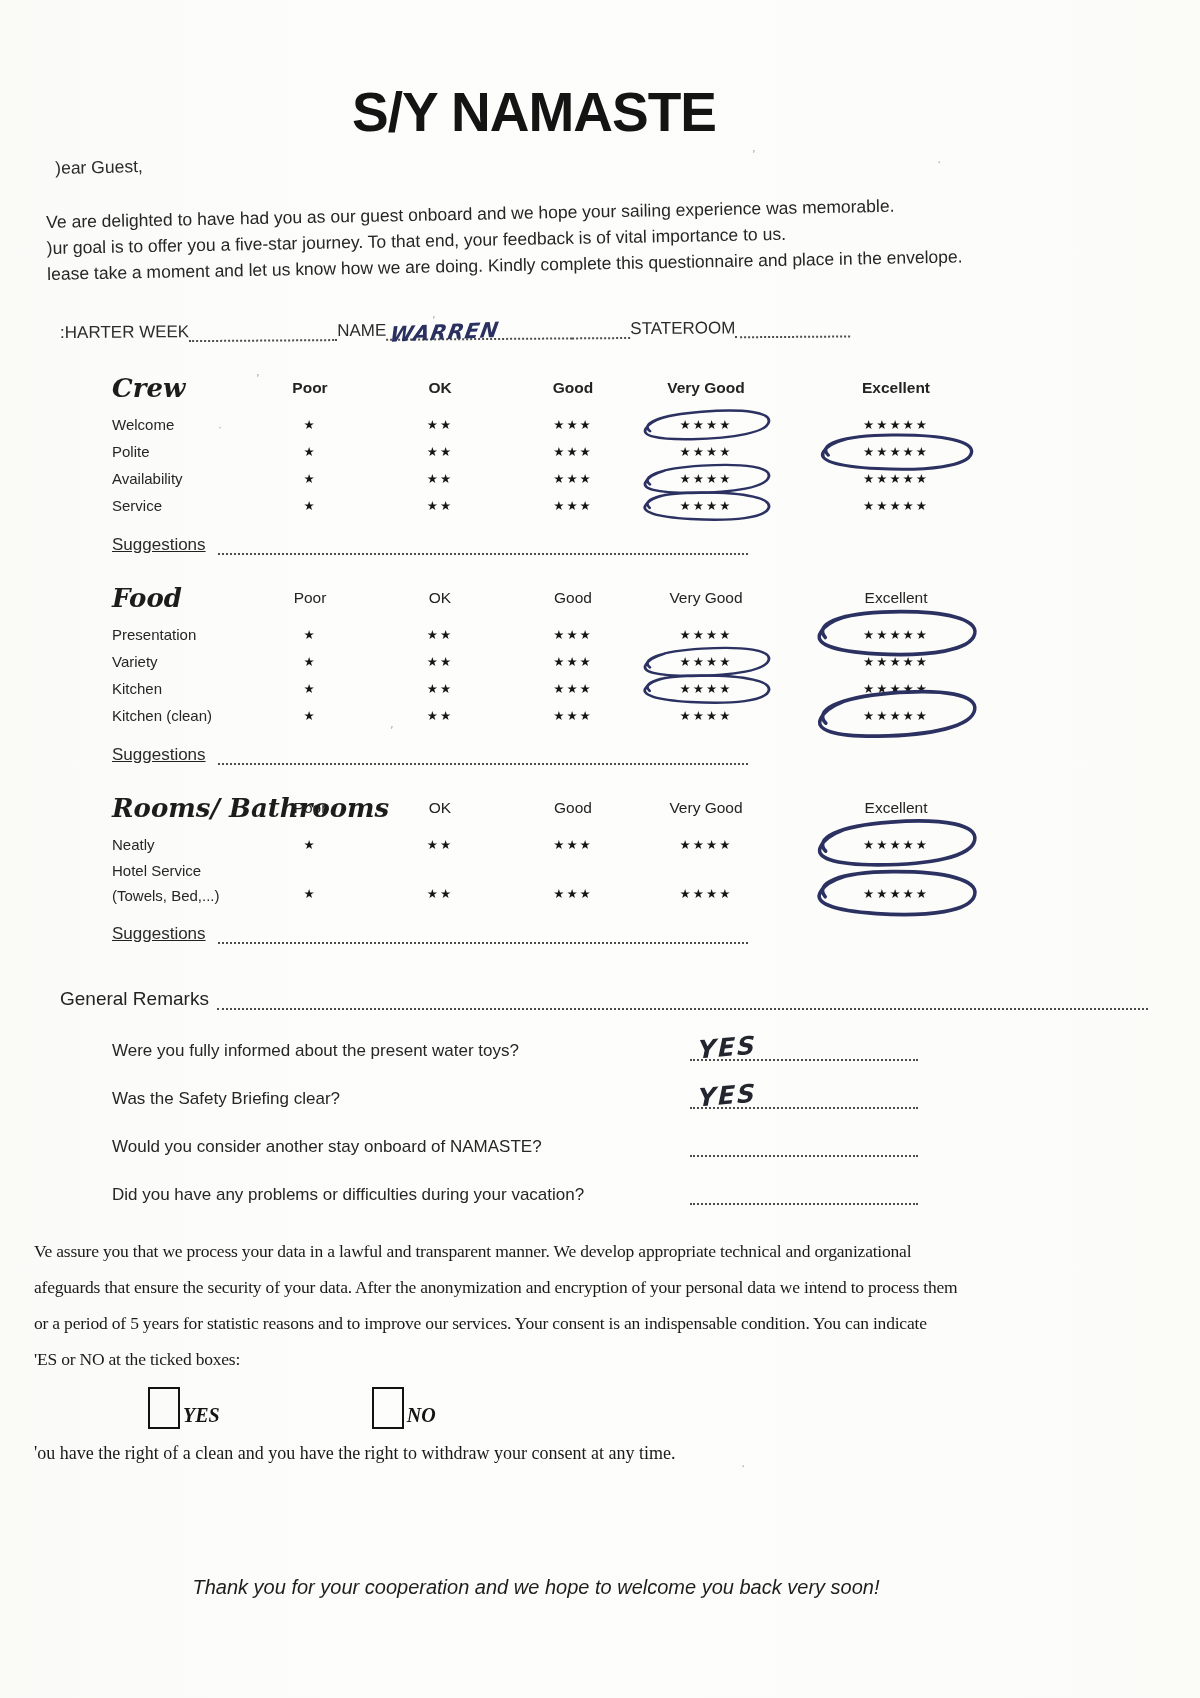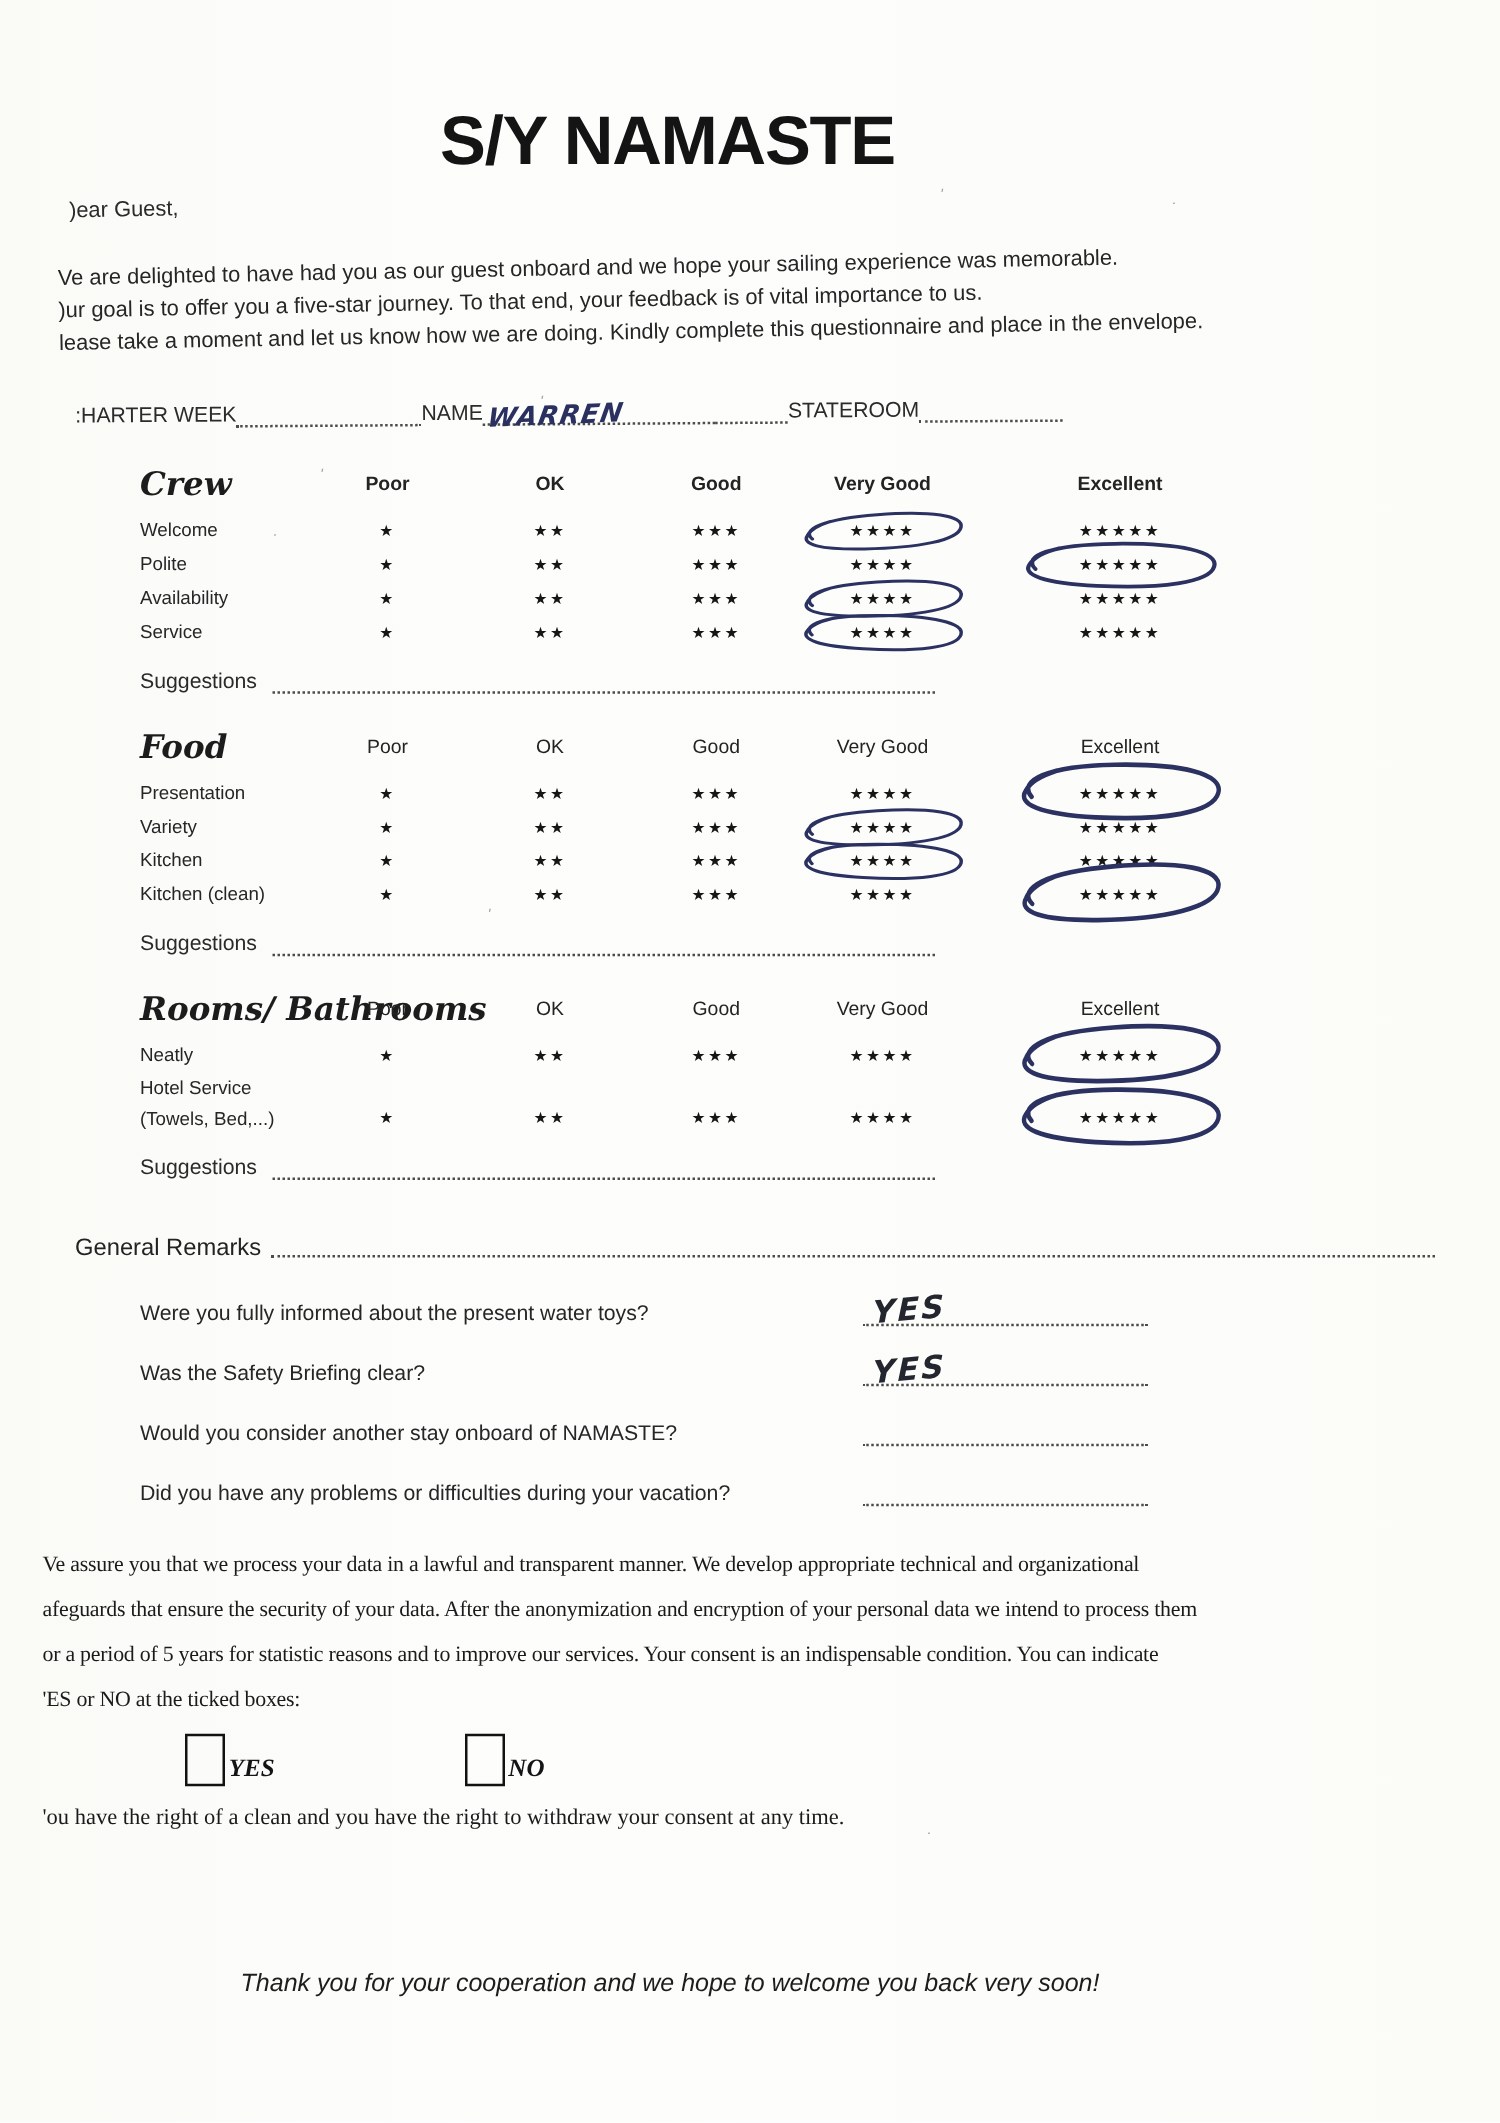--- a/index.html
+++ b/index.html
@@ -49,25 +49,25 @@
   .row-label{ font-size:15px; color:#262626; line-height:25px; white-space:nowrap;}
   .rrow.two-line{ align-items:end; }
   .rrow.two-line .stars-cell{ padding-bottom:4px; }
   .stars-cell{ position:relative; display:flex; justify-content:center; align-items:center; min-height:26px;}
   .stars{ font-size:12.5px; letter-spacing:2px; color:#161616; }
   .circle{ position:absolute; left:50%; top:50%; color:#2b3161; pointer-events:none;}
   .circle svg{ width:100%; height:100%; display:block;}
   .circle.med{ width:150px; height:35px; }
   .circle.big{ width:180px; height:44px; }
   .circle.tall{ width:188px; height:55px; top:44%;}
-  .suggestions{ margin-top:16px; display:flex; align-items:flex-end; }
+  .suggestions{ margin-top:16px; display:flex; align-items:flex-end;text-decoration:underline; }
   .sug-label{ font-size:17px; color:#2a2a2a; }
   .sug-dots{ width:530px; margin-left:12px; border-bottom:2px dotted #4c4c4c; height:14px;}
   
-  .general-remarks{ margin:44px 0 0 60px; width:1088px; display:flex; align-items:center;}
+  .general-remarks{ margin:44px 0 0 60px; width:1088px; display:flex; align-items:flex-end;}
   .gr-label{ font-size:19px; color:#232323; white-space:nowrap;}
   .gr-dots{ flex:1; margin-left:8px; border-bottom:2px dotted #4c4c4c; height:14px;}
   .questions{ margin:30px 0 0 112px; }
   .q-row{ display:flex; align-items:flex-end; margin-bottom:27px; height:21px;}
   .q-text{ width:578px; font-size:17px; color:#262626; white-space:nowrap;}
   .q-answer{ position:relative; width:228px; border-bottom:2px dotted #4c4c4c; height:14px;}
   .answer-hand{
     position:absolute; left:8px; bottom:-3px; font-size:25px; letter-spacing:2px;
     color:#23262f; transform:rotate(-5deg) skewX(-6deg); white-space:nowrap;
   }

